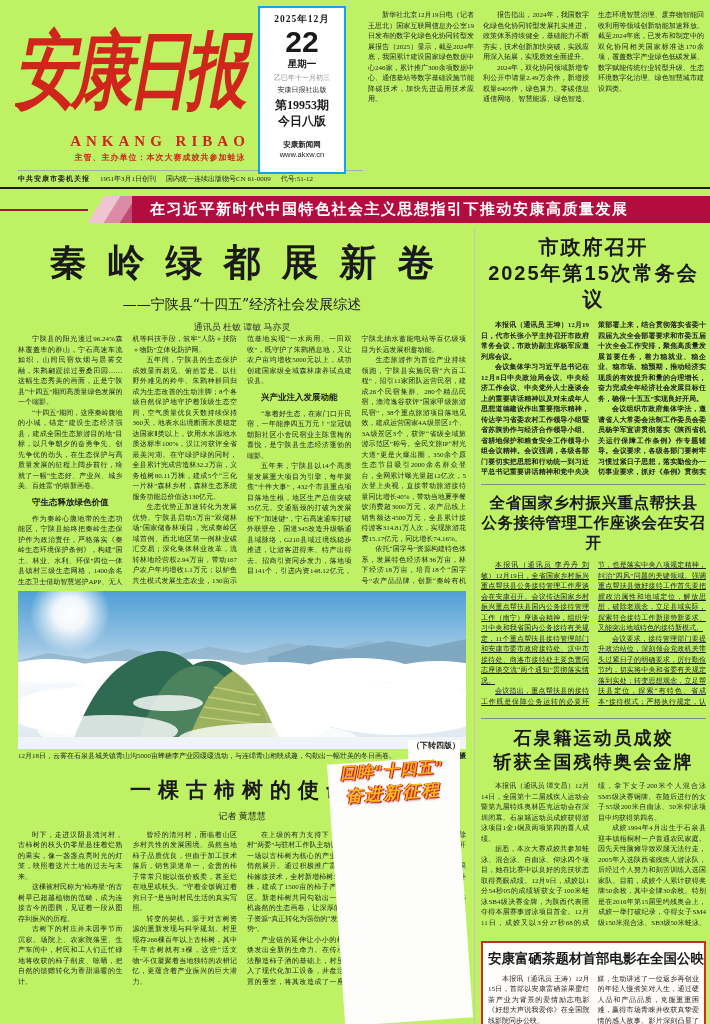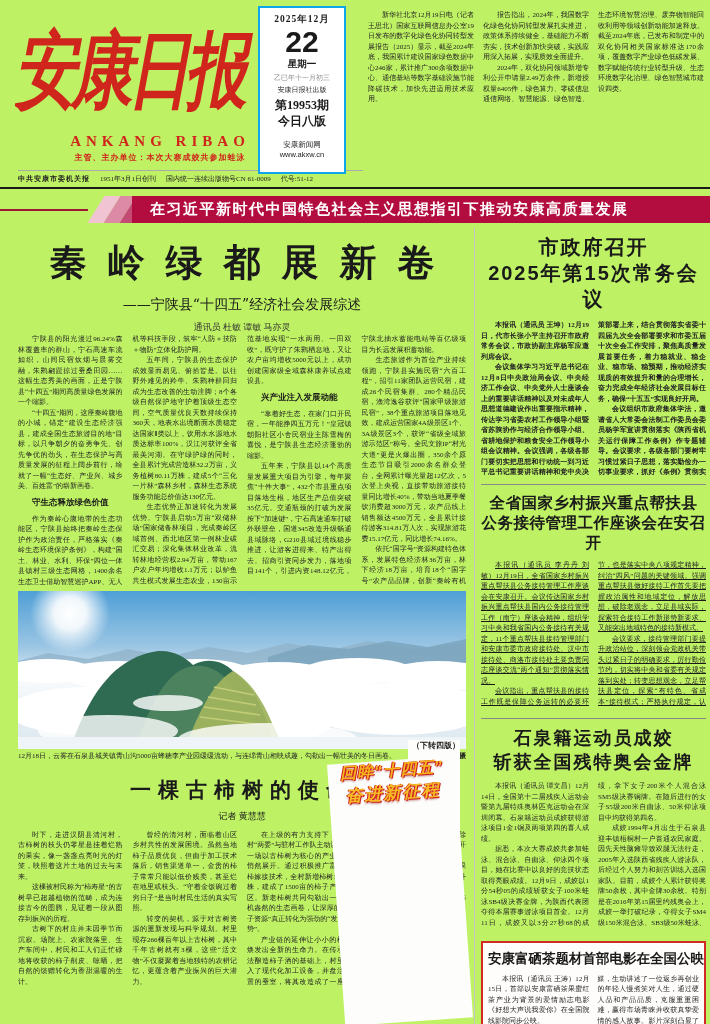--- a/index.html
+++ b/index.html
@@ -15,21 +15,21 @@
   .header-meta { position:absolute; left:18px; top:170px; width:345px; font-size:7px; color:#222; display:flex; gap:10px; white-space:nowrap; border-top:1px solid #aaa; padding-top:3px; }
   .header-meta .org { font-weight:bold; letter-spacing:1px; }
 
   .datebox { position:absolute; left:258px; top:6px; width:88px; height:168px; border:2px solid #0ea5e9; text-align:center; padding-top:5px; background:#fff; }
   .datebox .ym { font-size:9.5px; font-weight:bold; letter-spacing:1px; }
   .datebox .day { font-size:30px; font-weight:bold; line-height:1.05; font-family:"Liberation Sans", sans-serif; }
   .datebox .wk { font-size:9.5px; font-weight:bold; margin-bottom:2px; }
   .datebox .lunar { font-size:7px; color:#8f8f8f; margin-bottom:2px; }
   .datebox .pub { font-size:7px; margin-bottom:2px; }
   .datebox .issue, .datebox .pages { font-size:12px; font-weight:bold; line-height:1.4; }
-  .datebox .site { font-size:7.5px; margin-top:10px; font-weight:normal; }
+  .datebox .site { font-size:7.5px; margin-top:10px; font-weight:bold; }
   .datebox .url { font-size:7.5px; font-family:"Liberation Sans", sans-serif; }
 
   .top-story { position:absolute; left:368px; top:10px; width:336px; }
   .top-story .hl { font-family:"Liberation Sans", sans-serif; font-weight:900; font-size:21px; letter-spacing:-0.5px; white-space:nowrap; margin:26px 0 12px 0; }
   .top-story .body { height:100px; overflow:hidden; column-count:3; column-gap:9px; column-fill:auto; }
 
   
   .body p.para { font-size:7px; line-height:1.5; text-align:justify; text-indent:2em; color:#222; }
   .body div.subhead { font-size:8.5px; font-weight:bold; text-align:center; margin:5px 0; font-family:"Liberation Sans", sans-serif; }
 

